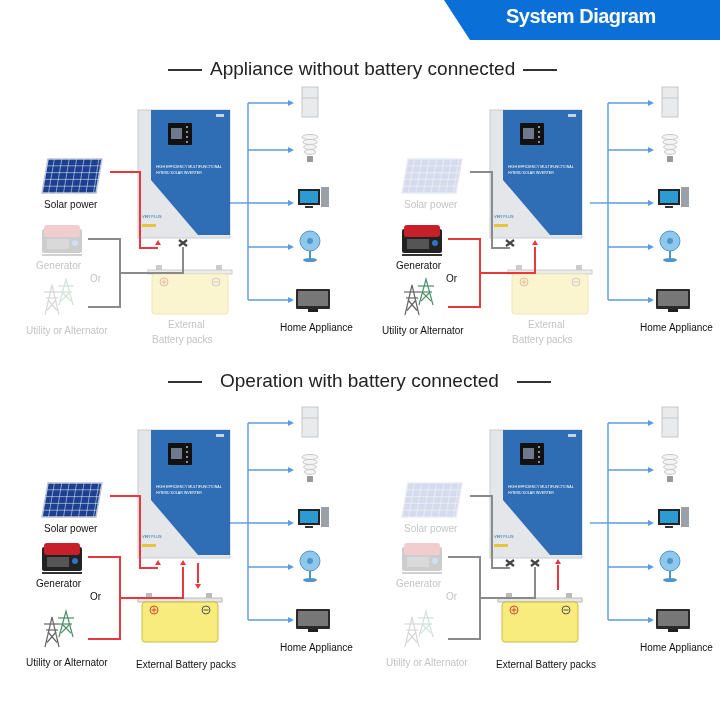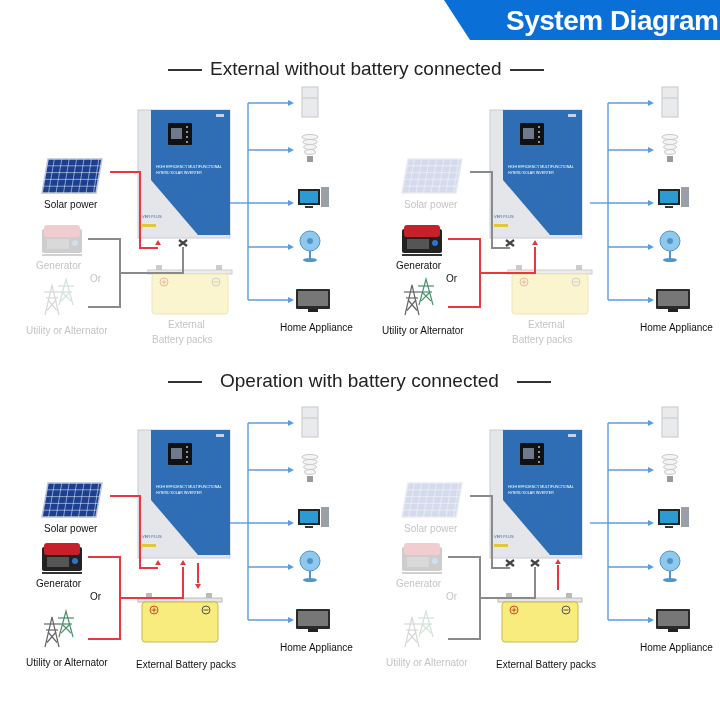--- a/index.html
+++ b/index.html
@@ -1,38 +1,38 @@
 <!DOCTYPE html>
 <html><head>
 <meta charset="utf-8">
 <style>
   html,body{margin:0;padding:0;background:#fff;}
   body{width:720px;height:720px;position:relative;overflow:hidden;font-family:"Liberation Sans",sans-serif;}
   .banner{position:absolute;left:444px;top:0;width:276px;height:40px;}
   .banner svg{position:absolute;left:0;top:0;}
-  .banner-text{position:absolute;left:62px;top:5px;font-size:28px;font-weight:bold;color:#fff;letter-spacing:-0.5px;}
+  .banner-text{position:absolute;left:62px;top:5px;font-size:20px;font-weight:bold;color:#fff;letter-spacing:-0.5px;}
   .section-title{position:absolute;font-size:19px;color:#222;white-space:nowrap;}
   .section-title .dash{display:inline-block;width:34px;height:2px;background:#333;vertical-align:middle;margin:0 8px;}
   .panel{position:absolute;width:360px;height:290px;}
   .panel svg{position:absolute;left:0;top:0;}
   .lbl{position:absolute;font-size:10px;white-space:nowrap;color:#111;}
   .lbl.faded{color:#c4c4c4;}
 </style>
 </head>
 <body>
 
 <div class="banner">
   <svg width="276" height="40">
     <polygon points="0,0 276,0 276,40 26,40" fill="#0a6fd6"></polygon>
   </svg>
   <div class="banner-text">System Diagram</div>
 </div>
 
 <div class="section-title" style="left:160px;top:58px;">
-  <span class="dash"></span><span>External without battery connected</span><span class="dash"></span>
+  <span class="dash"></span><span>Appliance without battery connected</span><span class="dash"></span>
 </div>
 <div class="section-title" style="left:160px;top:370px;">
   <span class="dash" style="margin-right:18px"></span><span>Operation with battery connected</span><span class="dash" style="margin-left:18px"></span>
 </div>
 
 <div class="panel" id="panel-0" style="left:0;top:85px;">
     <svg width="360" height="290">
       <g opacity="1">
         <polygon points="48,74 102,74 96,108 42,108" fill="#1c3f8f" stroke="#bcc5d6" stroke-width="1.5"></polygon>
         <line x1="54.4" y1="74" x2="48.5" y2="108" stroke="#d8e2f5" stroke-width="0.6"></line>

